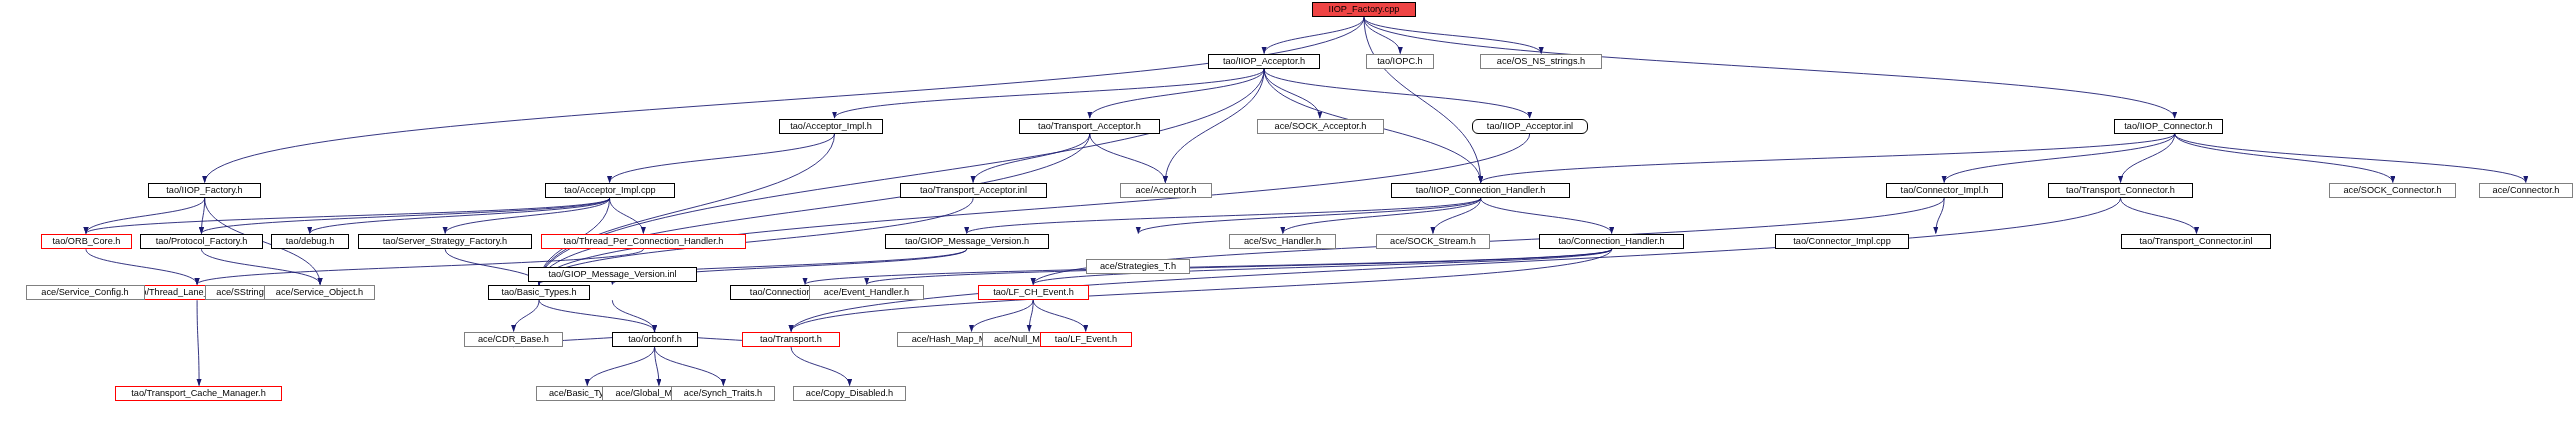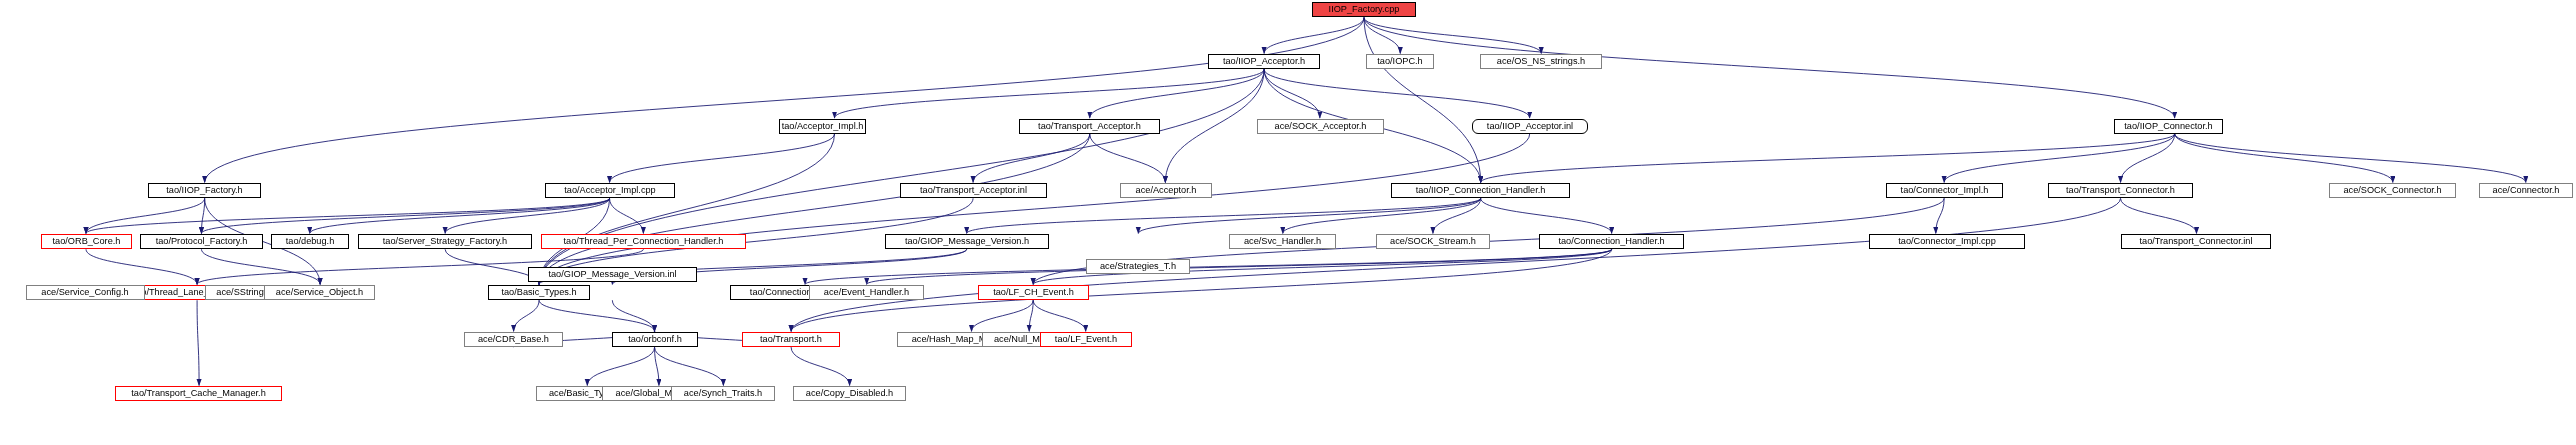--- a/index.html
+++ b/index.html
@@ -99,21 +99,21 @@
       </div>
       <div class="node black" style="left: 1208px; top: 54px; width: 112px;">
         <span>tao/IIOP_Acceptor.h</span>
       </div>
       <div class="node " style="left: 1366px; top: 54px; width: 68px;">
         <span>tao/IOPC.h</span>
       </div>
       <div class="node " style="left: 1480px; top: 54px; width: 122px;">
         <span>ace/OS_NS_strings.h</span>
       </div>
-      <div class="node black" style="left: 779px; top: 119px; width: 87px;">
+      <div class="node black" style="left: 779px; top: 119px; width: 104px;">
         <span>tao/Acceptor_Impl.h</span>
       </div>
       <div class="node black" style="left: 1019px; top: 119px; width: 141px;">
         <span>tao/Transport_Acceptor.h</span>
       </div>
       <div class="node " style="left: 1257px; top: 119px; width: 127px;">
         <span>ace/SOCK_Acceptor.h</span>
       </div>
       <div class="node black" style="left: 1472px; top: 119px; width: 116px; border-radius: 6px;">
         <span>tao/IIOP_Acceptor.inl</span>
@@ -171,21 +171,21 @@
       </div>
       <div class="node " style="left: 1229px; top: 234px; width: 107px;">
         <span>ace/Svc_Handler.h</span>
       </div>
       <div class="node " style="left: 1376px; top: 234px; width: 114px;">
         <span>ace/SOCK_Stream.h</span>
       </div>
       <div class="node black" style="left: 1539px; top: 234px; width: 145px;">
         <span>tao/Connection_Handler.h</span>
       </div>
-      <div class="node black" style="left: 1869px; top: 234px; width: 156px; text-align: right;">
+      <div class="node black" style="left: 1775px; top: 234px; width: 134px; text-align: right;">
         <span>tao/Connector_Impl.cpp</span>
       </div>
       <div class="node black" style="left: 2121px; top: 234px; width: 150px;">
         <span>tao/Transport_Connector.inl</span>
       </div>
       <div class="node red" style="left: 118px; top: 285px; width: 158px;">
         <span>tao/Thread_Lane_Resources.h</span>
       </div>
       <div class="node " style="left: 205px; top: 285px; width: 92px;">
         <span>ace/SStringfwd.h</span>

